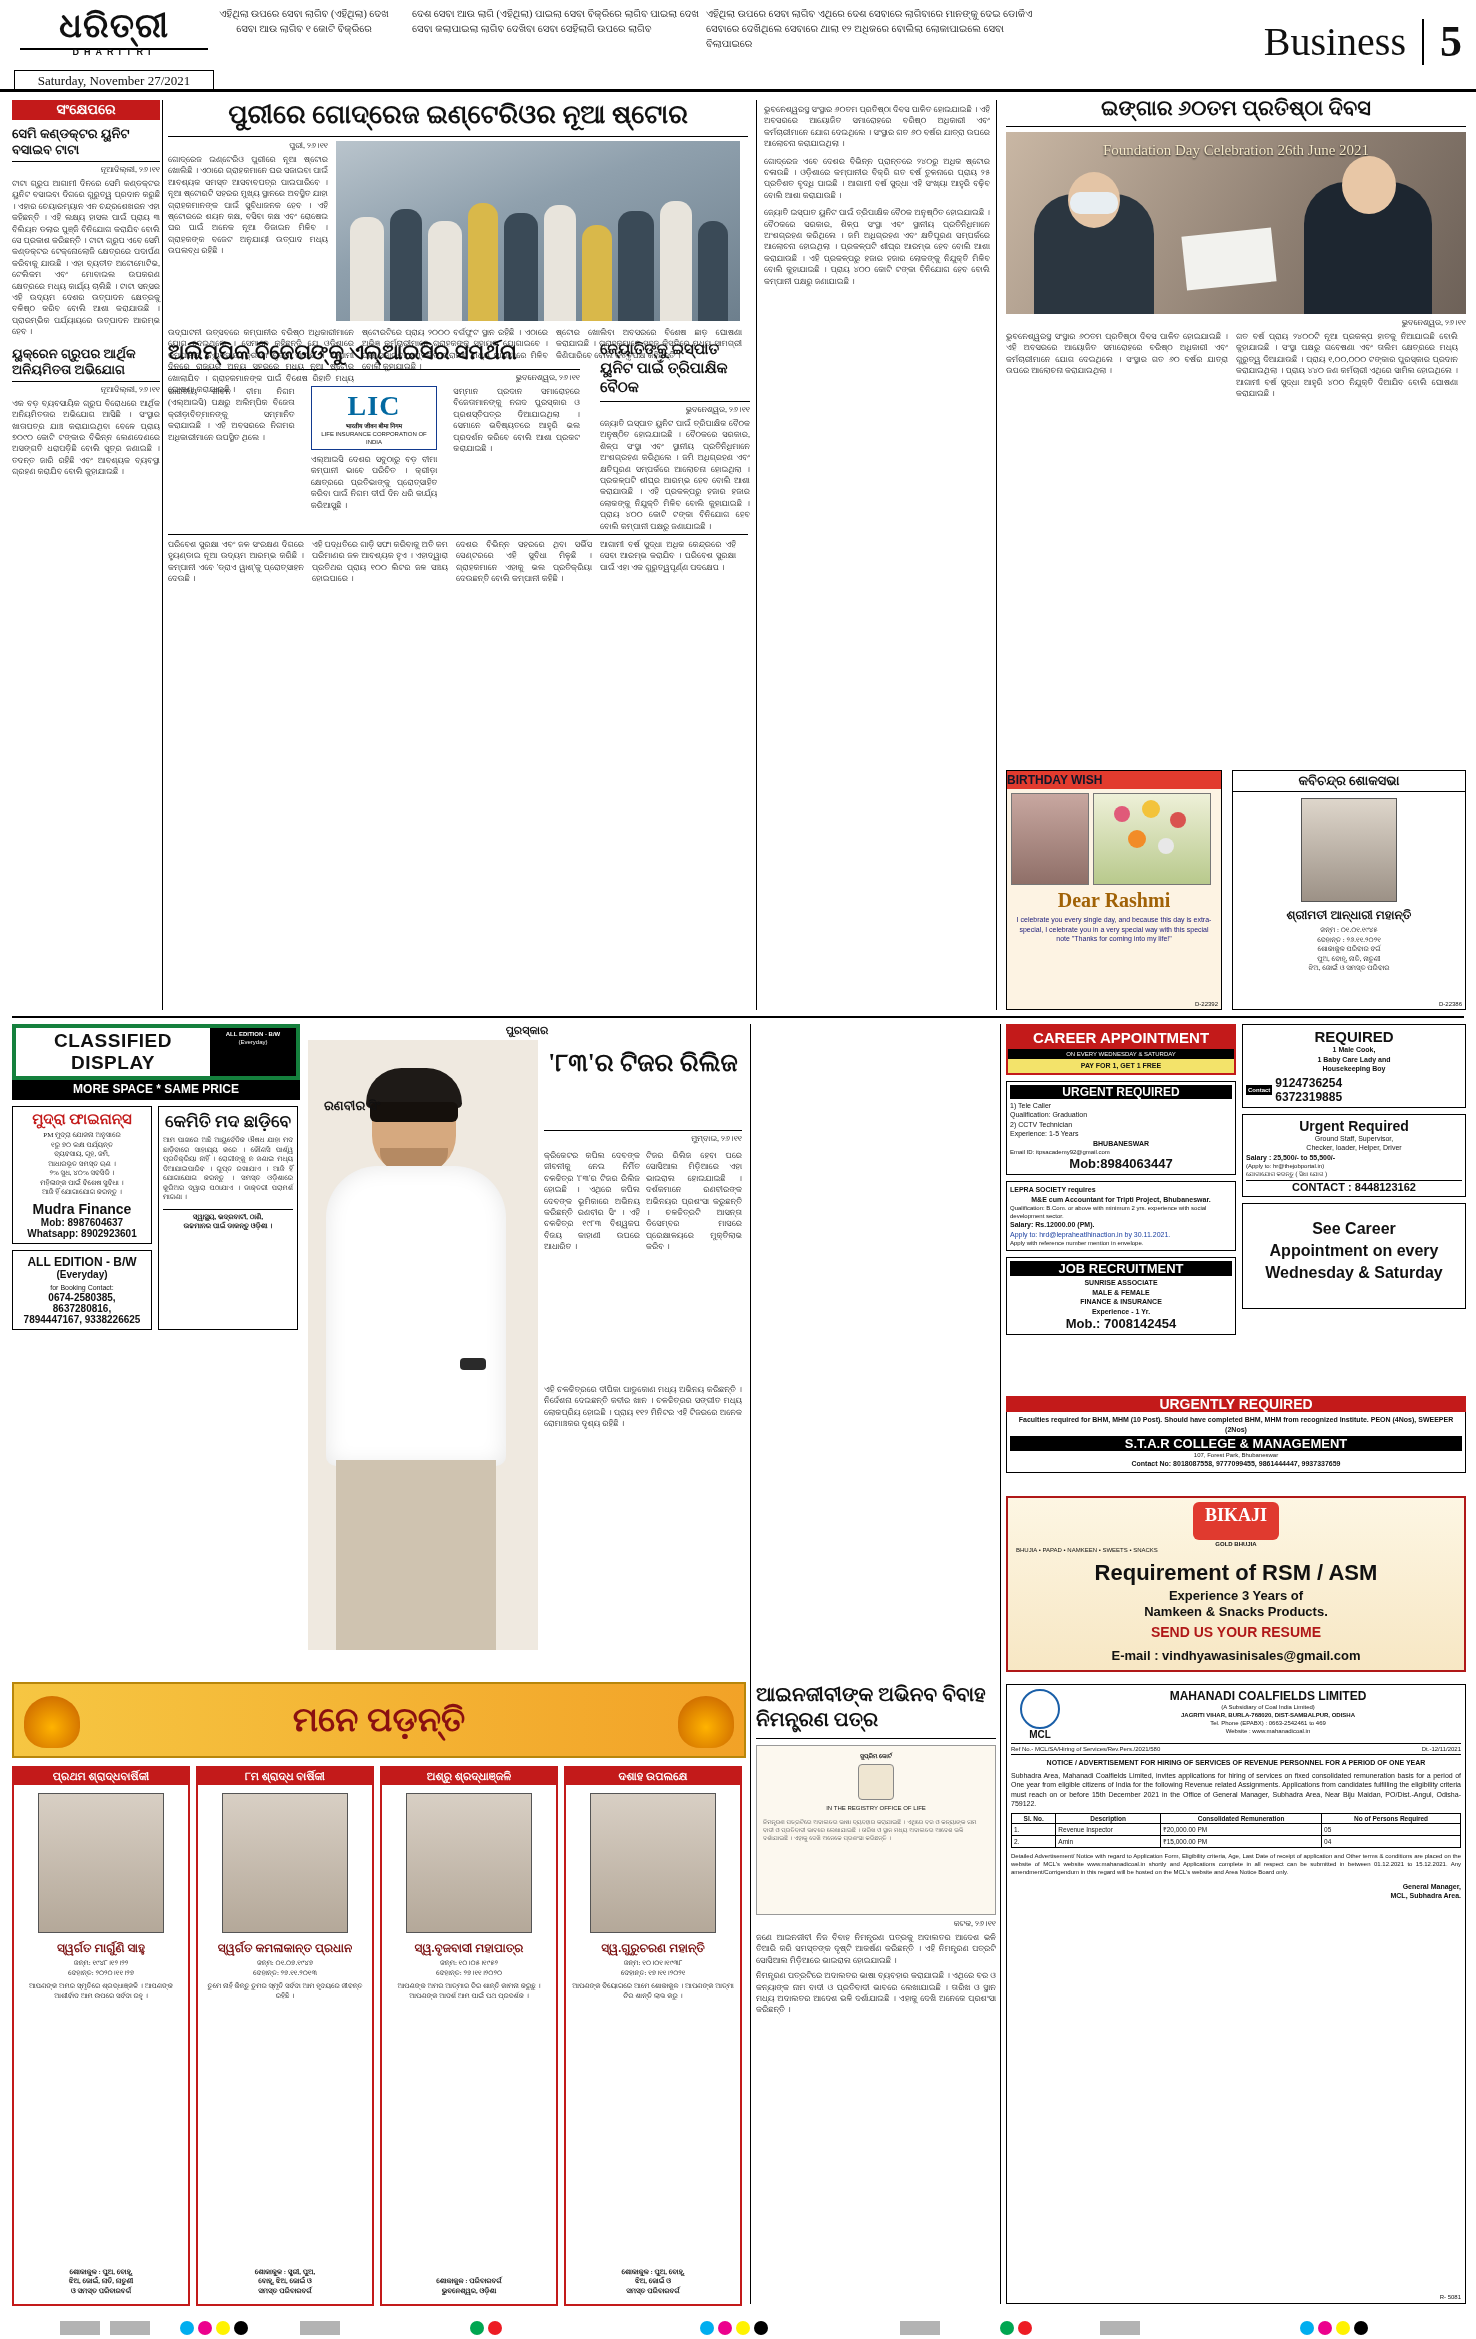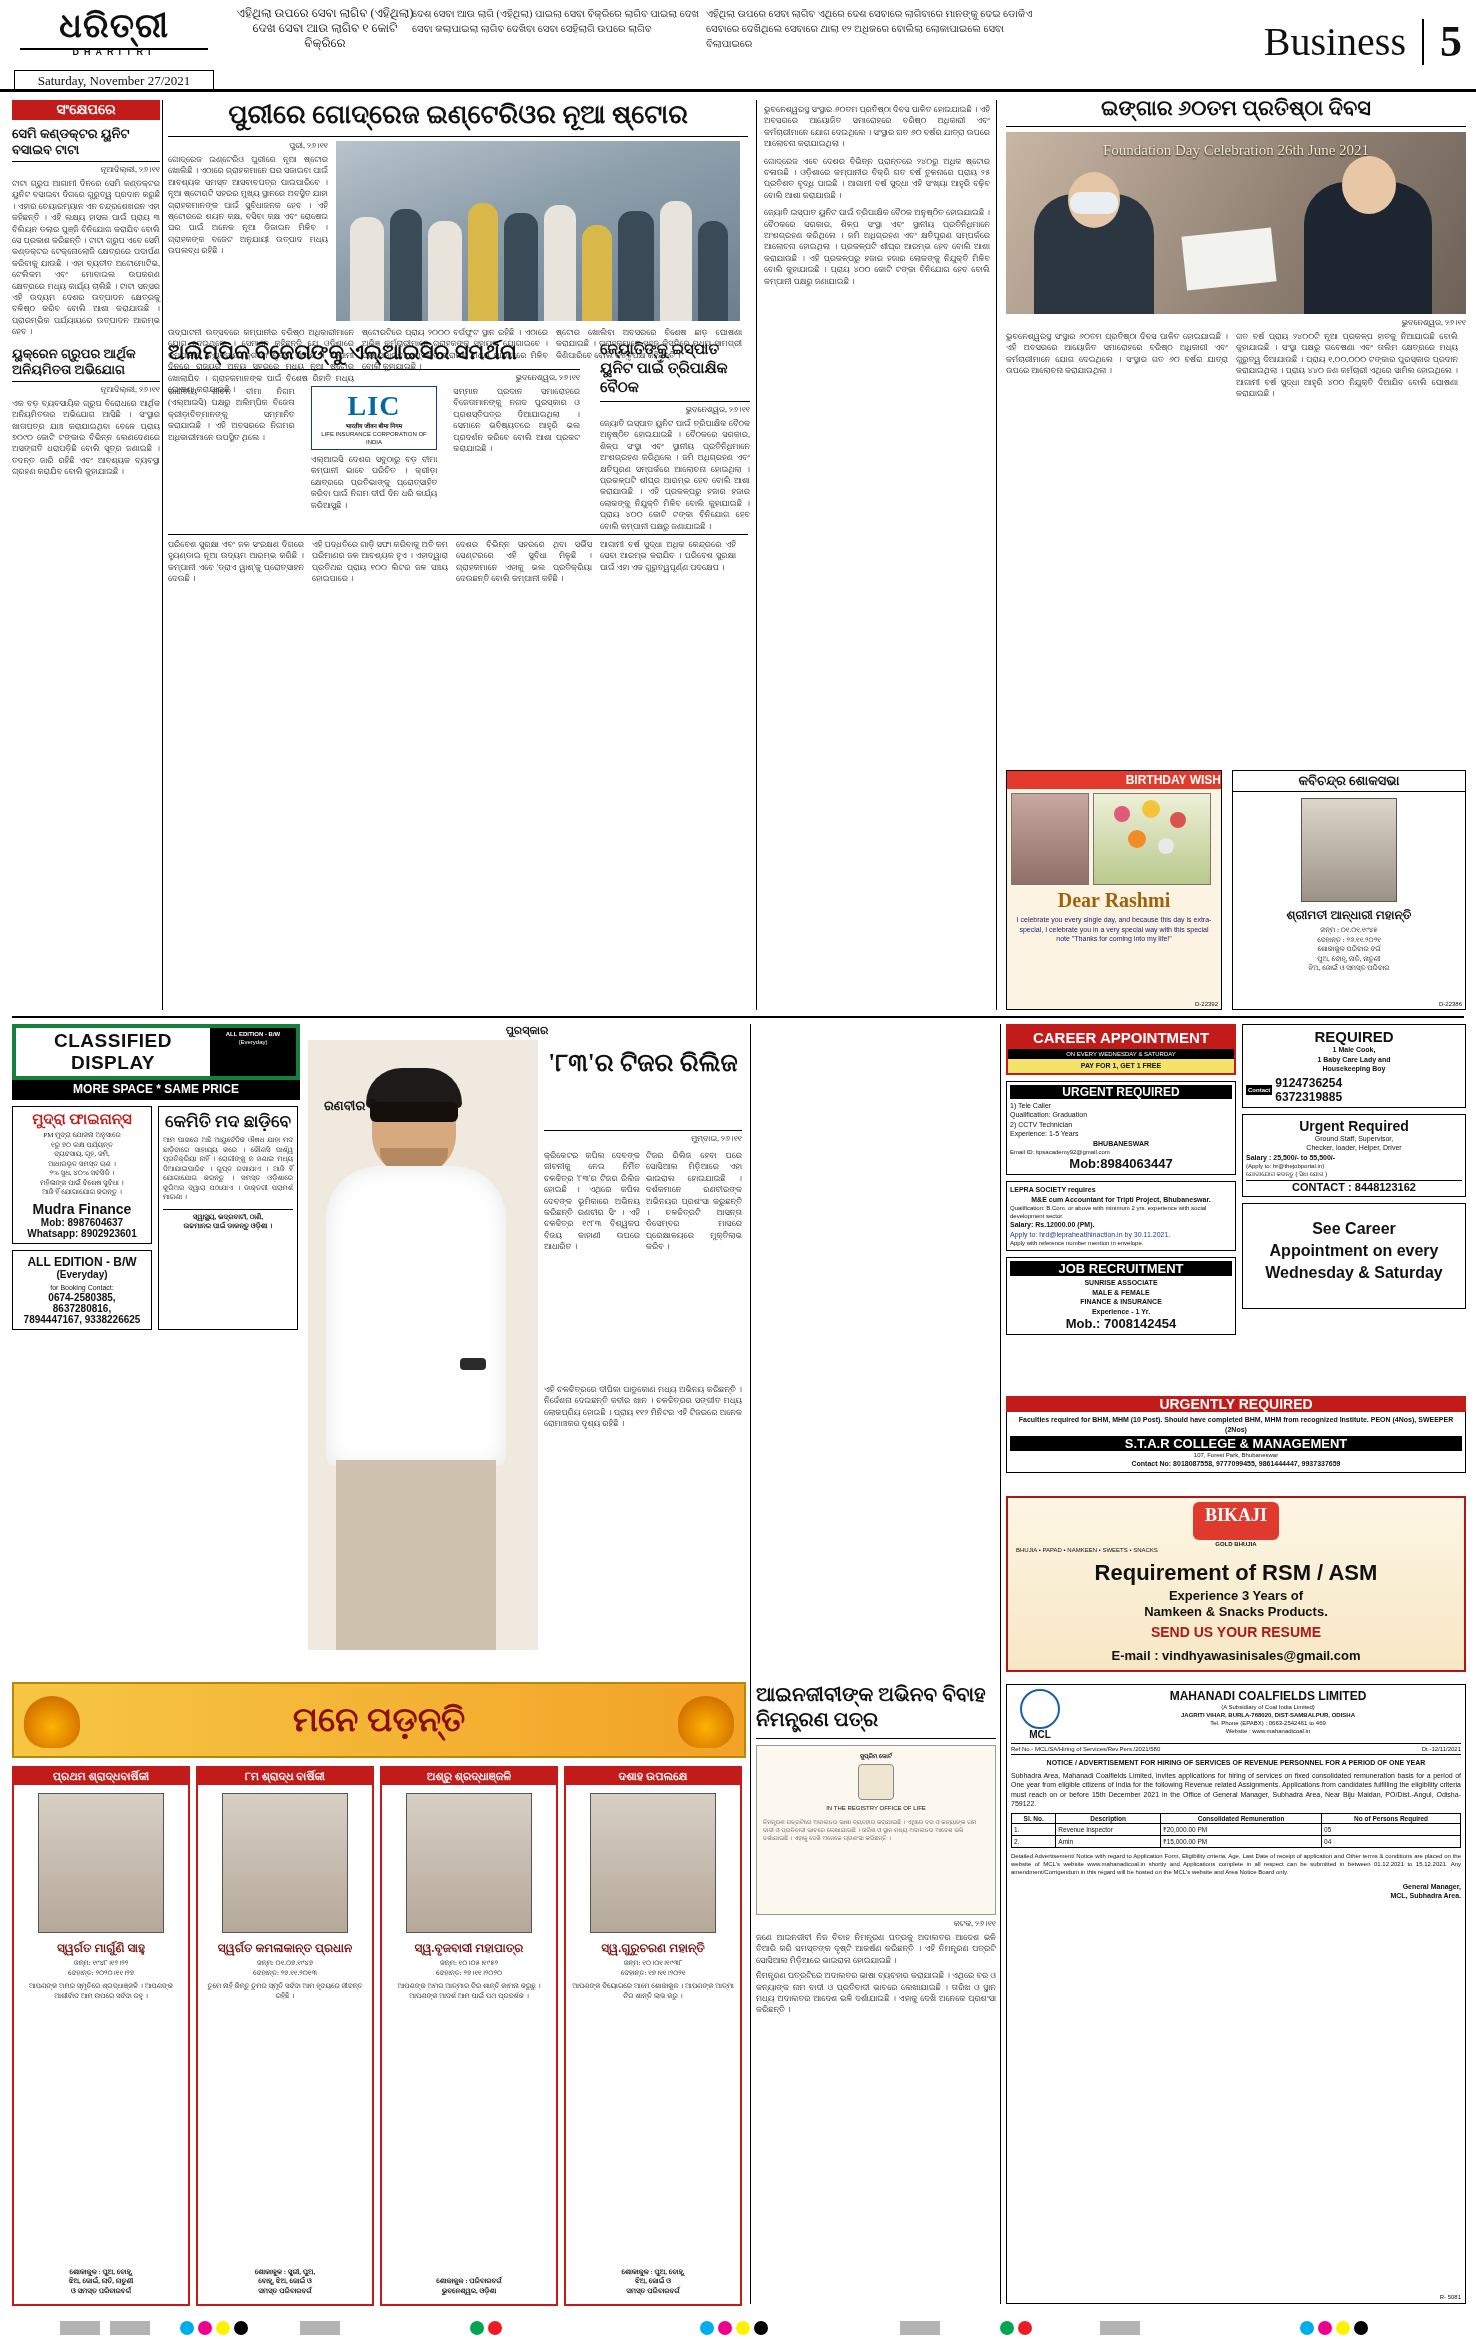--- a/index.html
+++ b/index.html
@@ -14,21 +14,21 @@
   }
   .page { position:relative; width:1476px; height:2339px; }
 
   
   .masthead { position:absolute; left:0; top:0; width:1476px; height:92px; border-bottom:3px solid #000; }
   .logo-box { position:absolute; left:14px; top:6px; width:200px; height:62px; text-align:center; }
   .logo-odia { font-family:"Liberation Serif", serif; font-weight:bold; font-size:34px; letter-spacing:1px; line-height:40px; }
   .logo-sub { font-size:9px; letter-spacing:5px; font-weight:bold; margin-top:-3px; }
   .logo-rule { border-top:2px solid #000; margin:2px 6px 0 6px;}
   .date-box { position:absolute; left:14px; top:70px; width:200px; border:1px solid #000; text-align:center; font-size:13px; padding:2px 0; font-family:"Liberation Serif", serif; }
-  .head-odia-1 { position:absolute; left:235px; top:6px; width:180px; font-size:12px; line-height:15px; text-align:center; font-family:"Liberation Serif", serif;}
+  .head-odia-1 { position:absolute; left:214px; top:6px; width:180px; font-size:10px; line-height:15px; text-align:center; font-family:"Liberation Serif", serif;}
   .head-odia-2 { position:absolute; left:412px; top:6px; width:290px; font-size:10px; line-height:15px; font-family:"Liberation Serif", serif;}
   .head-odia-3 { position:absolute; left:706px; top:6px; width:330px; font-size:10px; line-height:15px; font-family:"Liberation Serif", serif;}
   .biz { position:absolute; right:14px; top:16px; display:flex; align-items:center; gap:16px; }
   .biz-title { font-family:"Liberation Serif", serif; font-size:40px; font-weight:normal; }
   .biz-sep { width:2px; height:46px; background:#000; }
   .biz-num { font-family:"Liberation Serif", serif; font-size:44px; font-weight:bold; }
 
   
   .odia { font-family:"Liberation Serif", serif; }
   .col-rule-v { position:absolute; width:1px; background:#000; }
@@ -210,21 +210,21 @@
       <div style="position:absolute; left:178px; bottom:28px; width:90px; height:54px; background:#f2f2ee; transform:rotate(-6deg);"></div>
     </div>
     <div class="dateline odia" style="margin-top:4px;">ଭୁବନେଶ୍ୱର, ୨୬।୧୧</div>
     <div style="display:flex; gap:8px;">
       <div style="width:222px;" class="body-text odia">ଭୁବନେଶ୍ୱରସ୍ଥ ସଂସ୍ଥାର ୬୦ତମ ପ୍ରତିଷ୍ଠା ଦିବସ ପାଳିତ ହୋଇଯାଇଛି । ଏହି ଅବସରରେ ଆୟୋଜିତ ସମାରୋହରେ ବରିଷ୍ଠ ଅଧିକାରୀ ଏବଂ କର୍ମଚାରୀମାନେ ଯୋଗ ଦେଇଥିଲେ । ସଂସ୍ଥାର ଗତ ୬୦ ବର୍ଷର ଯାତ୍ରା ଉପରେ ଆଲୋଚନା କରାଯାଇଥିଲା ।</div>
       <div style="width:222px;" class="body-text odia">ଗତ ବର୍ଷ ପ୍ରାୟ ୨୪୦୦ଟି ନୂଆ ପ୍ରକଳ୍ପ ହାତକୁ ନିଆଯାଇଛି ବୋଲି କୁହାଯାଇଛି । ସଂସ୍ଥା ପକ୍ଷରୁ ଗବେଷଣା ଏବଂ ତାଲିମ କ୍ଷେତ୍ରରେ ମଧ୍ୟ ଗୁରୁତ୍ୱ ଦିଆଯାଉଛି । ପ୍ରାୟ ୧,୦୦,୦୦୦ ଟଙ୍କାର ପୁରସ୍କାର ପ୍ରଦାନ କରାଯାଇଥିଲା । ପ୍ରାୟ ୪୪୦ ଜଣ କର୍ମଚାରୀ ଏଥିରେ ସାମିଲ ହୋଇଥିଲେ । ଆଗାମୀ ବର୍ଷ ସୁଦ୍ଧା ଆହୁରି ୪୦୦ ନିଯୁକ୍ତି ଦିଆଯିବ ବୋଲି ଘୋଷଣା କରାଯାଇଛି ।</div>
     </div>
   </div>
 
   <div class="box" style="position:absolute; left:1006px; top:770px; width:216px; height:240px; background:#fdf3e3;">
-    <div style="background:#e23b2e; color:#ffffff; text-align:right; font-weight:bold; font-size:12px; padding:2px 0;">BIRTHDAY WISH</div>
+    <div style="background:#e23b2e; color:#0f172a; text-align:left; font-weight:bold; font-size:12px; padding:2px 0;">BIRTHDAY WISH</div>
     <div style="display:flex; gap:4px; padding:4px;">
       <div style="width:78px; height:92px; background:linear-gradient(180deg,#c8a7a0,#8f6f68); border:1px solid #777;"></div>
       <div style="width:118px; height:92px; background:linear-gradient(180deg,#eef0d8,#b8c98c); border:1px solid #777; position:relative;">
         <div style="position:absolute; left:20px; top:12px; width:16px; height:16px; background:#e05a79; border-radius:50%;"></div>
         <div style="position:absolute; left:48px; top:6px; width:18px; height:18px; background:#f3c33b; border-radius:50%;"></div>
         <div style="position:absolute; left:76px; top:18px; width:16px; height:16px; background:#d9534f; border-radius:50%;"></div>
         <div style="position:absolute; left:34px; top:36px; width:18px; height:18px; background:#f28c28; border-radius:50%;"></div>
         <div style="position:absolute; left:64px; top:44px; width:16px; height:16px; background:#e8e8e8; border-radius:50%;"></div>
       </div>
     </div>

